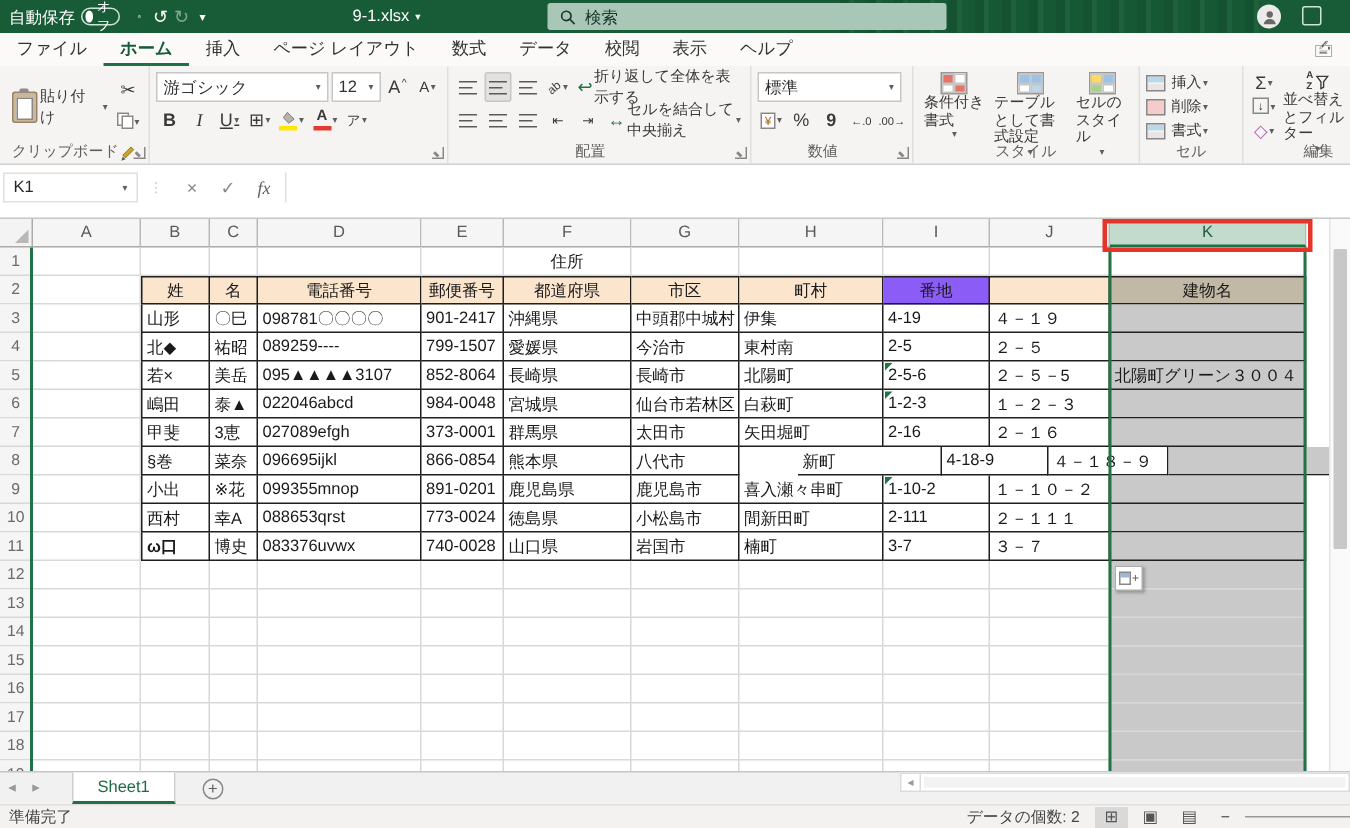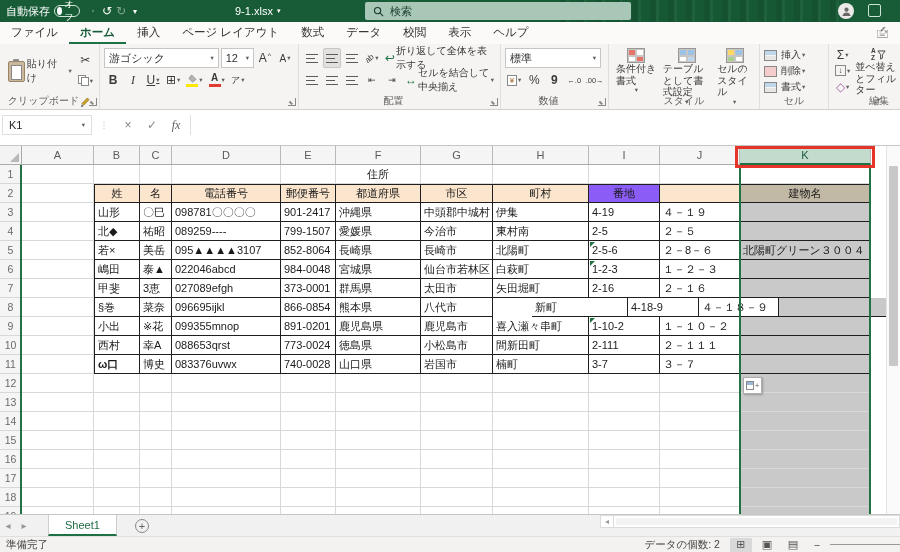--- a/index.html
+++ b/index.html
@@ -528,21 +528,21 @@
           <div class="rh">5</div>
           <div class="gc" style="width: 72px;"></div>
           <div class="gc tb tl" style="width: 46px;">若×</div>
           <div class="gc tb" style="width: 32px;">美岳</div>
           <div class="gc tb" style="width: 109px;">095▲▲▲▲3107</div>
           <div class="gc tb" style="width: 55px;">852-8064</div>
           <div class="gc tb" style="width: 85px;">長崎県</div>
           <div class="gc tb" style="width: 72px;">長崎市</div>
           <div class="gc tb" style="width: 96px;">北陽町</div>
           <div class="gc tb" style="width: 71px;">2-5-6</div>
-          <div class="gc tb" style="width: 80px;">２－8－６</div>
+          <div class="gc tb" style="width: 80px;">２－５－5</div>
           <div class="gc tb" style="width: 131px; background: rgb(201, 201, 201);">北陽町グリーン３００４</div>
           <div class="gc filler"></div>
         </div>
         <div class="grow">
           <div class="rh">6</div>
           <div class="gc" style="width: 72px;"></div>
           <div class="gc tb tl" style="width: 46px;">嶋田</div>
           <div class="gc tb" style="width: 32px;">泰▲</div>
           <div class="gc tb" style="width: 109px;">022046abcd</div>
           <div class="gc tb" style="width: 55px;">984-0048</div>

